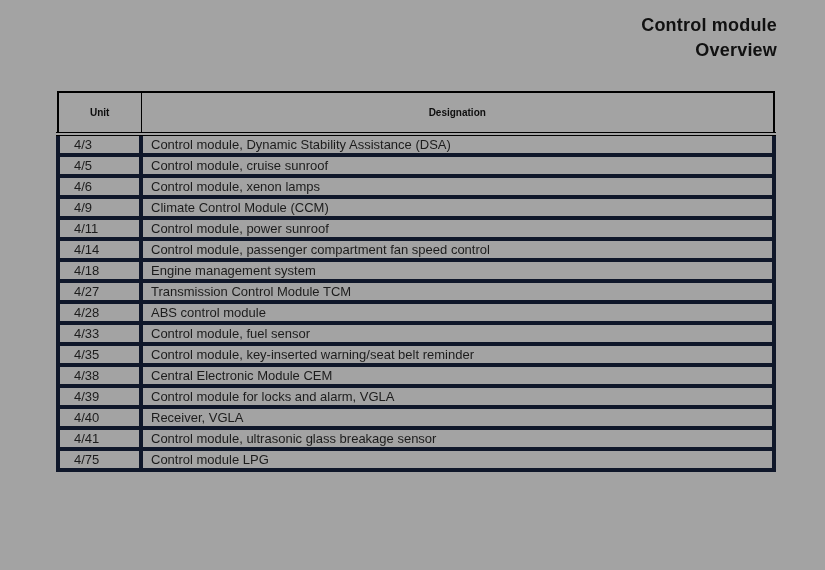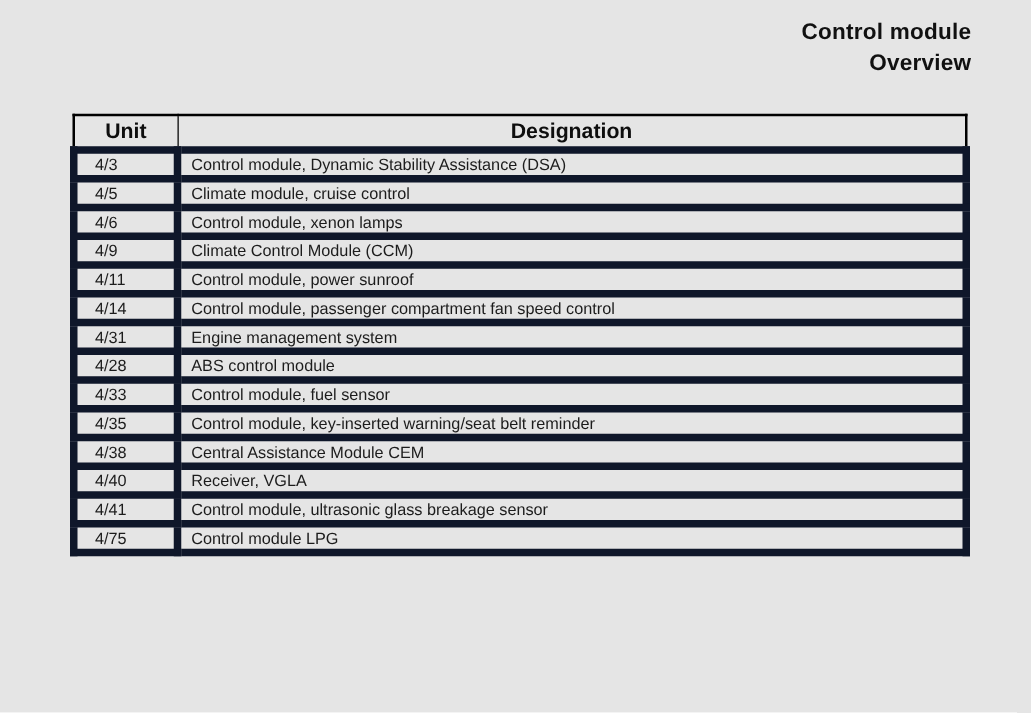--- a/index.html
+++ b/index.html
@@ -1,21 +1,21 @@
 <!DOCTYPE html>
 <html><head>
 <meta charset="utf-8">
 <style>
   * { margin: 0; padding: 0; box-sizing: border-box; }
   html, body { background: #ffffff; }
   .page {
     position: relative;
     width: 825px;
     height: 570px;
-    background: #e5e5e5;
+    background: #a3a3a3;
     font-family: "Liberation Sans", sans-serif;
     color: #161616;
     overflow: hidden;
   }
   .doc-title {
     position: absolute;
     top: 13px;
     right: 48px;
     text-align: right;
     font-weight: bold;
@@ -30,29 +30,29 @@
     top: 91px;
     width: 720px;
     border-collapse: collapse;
     table-layout: fixed;
     border: 2px solid #000000;
   }
   .unit-table col.col-unit { width: 83px; }
   .unit-table th {
     border: 1px solid #000000;
     border-bottom: 4px double #000000;
-    font-size: 17px;
+    font-size: 10px;
     font-weight: bold;
     text-align: center;
     height: 20px;
-    padding: 2px 2px;
+    padding: 14px 2px;
     color: #0e0e0e;
   }
   .unit-table td {
-    border: 6px solid #0f172a;
+    border: 4px solid #0f172a;
     font-size: 13px;
     height: 19.5px;
     padding: 1px 4px 1px 8px;
     white-space: nowrap;
     overflow: hidden;
     color: #1c1c1c;
   }
   .unit-table td.unit-cell { padding-left: 14px; }
 </style>
 </head>
@@ -77,57 +77,65 @@
       </tr>
     </thead>
     <tbody>
 
     <tr>
         <td class="unit-cell">4/3</td>
         <td class="desig-cell">Control module, Dynamic Stability Assistance (DSA)</td>
       </tr>
         <tr>
         <td class="unit-cell">4/5</td>
-        <td class="desig-cell">Climate module, cruise control</td>
+        <td class="desig-cell">Control module, cruise sunroof</td>
       </tr>
         <tr>
         <td class="unit-cell">4/6</td>
         <td class="desig-cell">Control module, xenon lamps</td>
       </tr>
         <tr>
         <td class="unit-cell">4/9</td>
         <td class="desig-cell">Climate Control Module (CCM)</td>
       </tr>
         <tr>
         <td class="unit-cell">4/11</td>
         <td class="desig-cell">Control module, power sunroof</td>
       </tr>
         <tr>
         <td class="unit-cell">4/14</td>
         <td class="desig-cell">Control module, passenger compartment fan speed control</td>
       </tr>
         <tr>
-        <td class="unit-cell">4/31</td>
+        <td class="unit-cell">4/18</td>
         <td class="desig-cell">Engine management system</td>
+      </tr>
+        <tr>
+        <td class="unit-cell">4/27</td>
+        <td class="desig-cell">Transmission Control Module TCM</td>
       </tr>
         <tr>
         <td class="unit-cell">4/28</td>
         <td class="desig-cell">ABS control module</td>
       </tr>
         <tr>
         <td class="unit-cell">4/33</td>
         <td class="desig-cell">Control module, fuel sensor</td>
       </tr>
         <tr>
         <td class="unit-cell">4/35</td>
         <td class="desig-cell">Control module, key-inserted warning/seat belt reminder</td>
       </tr>
         <tr>
         <td class="unit-cell">4/38</td>
-        <td class="desig-cell">Central Assistance Module CEM</td>
+        <td class="desig-cell">Central Electronic Module CEM</td>
+      </tr>
+        <tr>
+        <td class="unit-cell">4/39</td>
+        <td class="desig-cell">Control module for locks and alarm, VGLA</td>
       </tr>
         <tr>
         <td class="unit-cell">4/40</td>
         <td class="desig-cell">Receiver, VGLA</td>
       </tr>
         <tr>
         <td class="unit-cell">4/41</td>
         <td class="desig-cell">Control module, ultrasonic glass breakage sensor</td>
       </tr>
         <tr>

